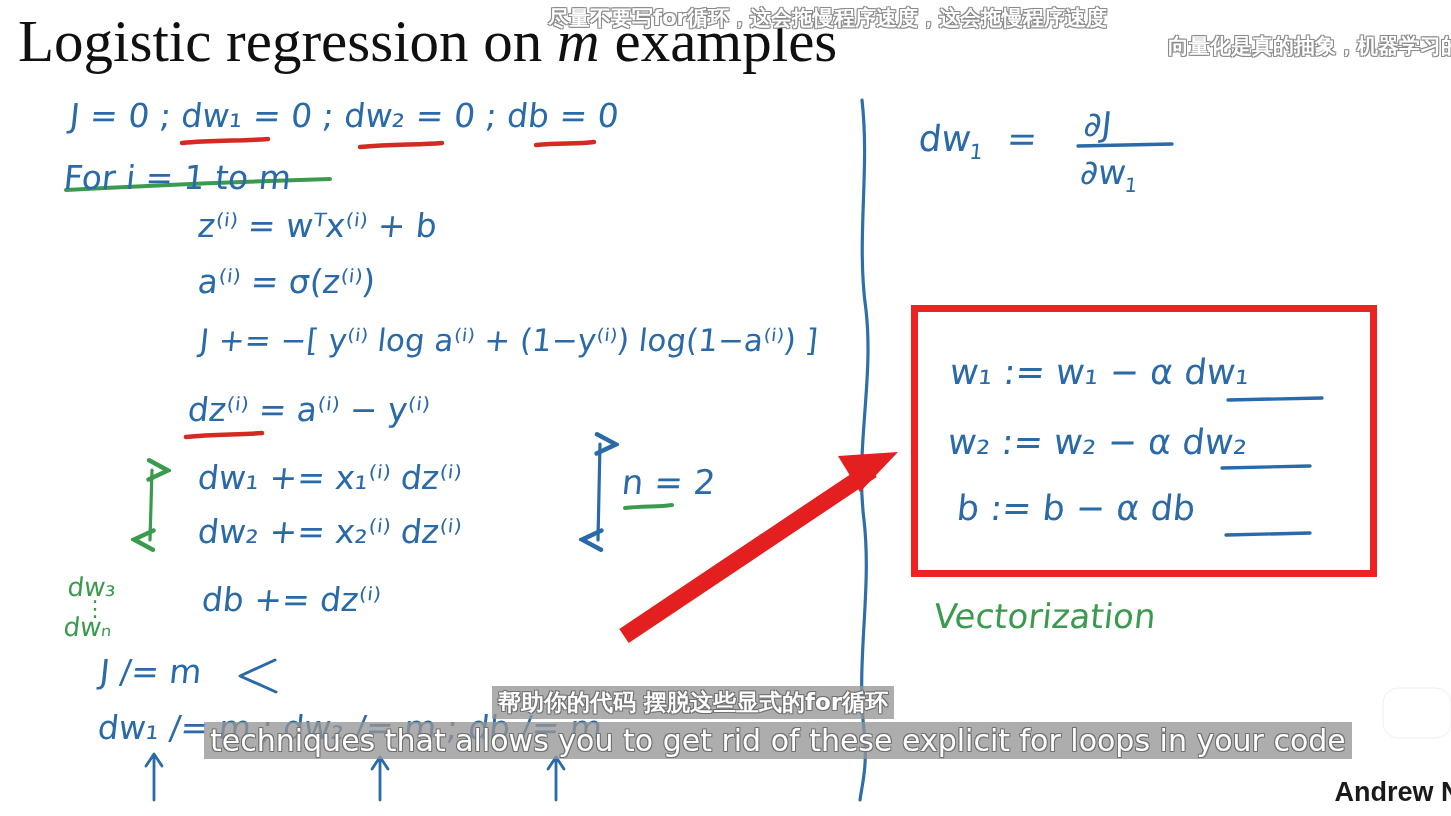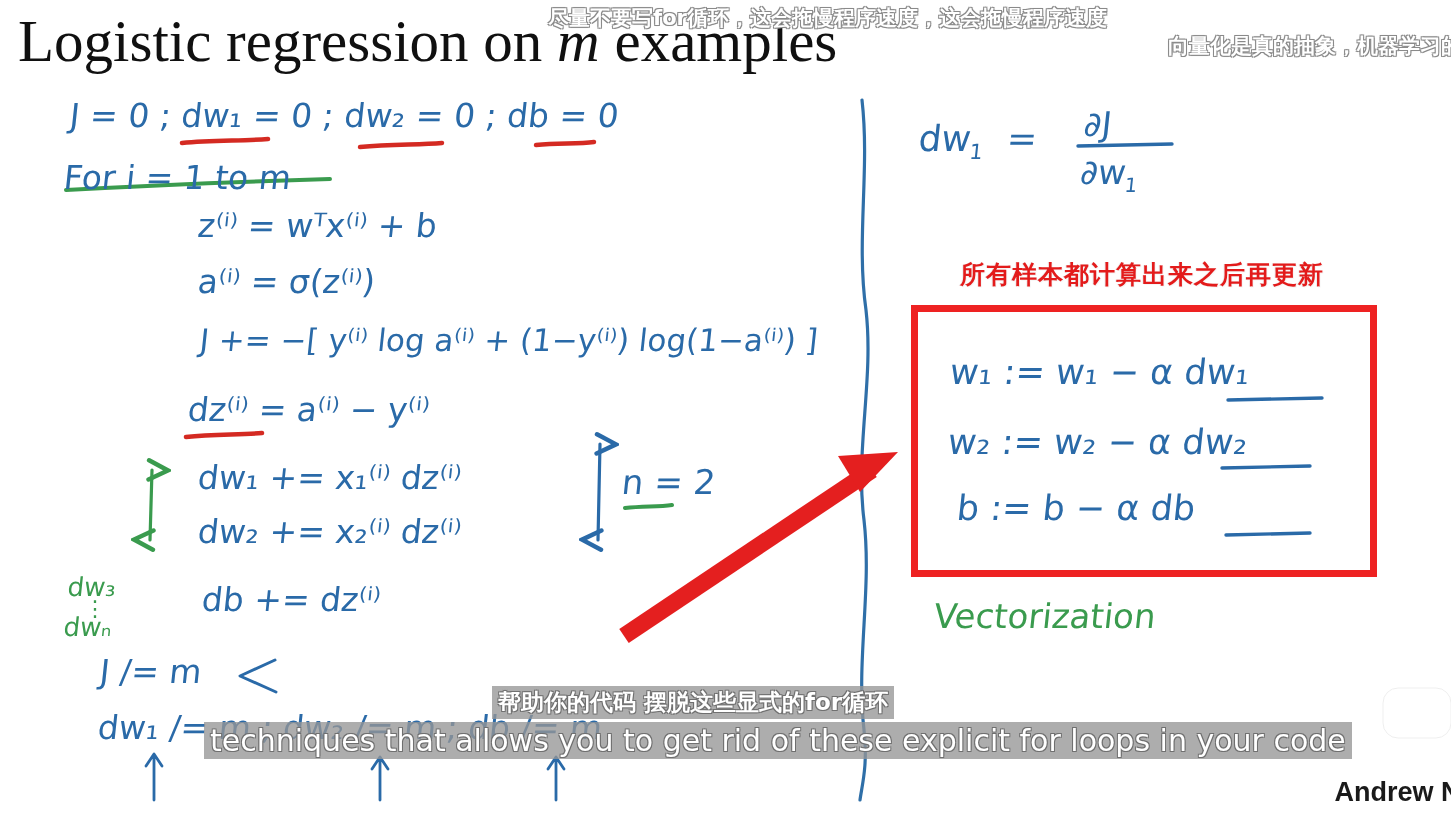--- a/index.html
+++ b/index.html
@@ -162,21 +162,20 @@
   <div class="hw script green" style="left:66px;top:572px;font-size:26px;">dw₃</div>
   <div class="hw green" style="left:84px;top:596px;font-size:22px;">⋮</div>
   <div class="hw script green" style="left:62px;top:612px;font-size:26px;">dwₙ</div>
 
   <div class="hw script" style="left:620px;top:462px;font-size:34px;">n = 2</div>
 
   <div class="hw script" style="left:916px;top:118px;font-size:36px;">dw<sub>1</sub>&nbsp; =</div>
   <div class="hw script" style="left:1082px;top:104px;font-size:34px;">∂J</div>
   <div class="hw script" style="left:1078px;top:152px;font-size:34px;">∂w<sub>1</sub></div>
 
-  <div class="red-note" style="left:960px;top:258px;font-size:25px;">所有样本都计算出来之后再更新</div>
 
   <div class="red-box" style="left:911px;top:305px;width:452px;height:258px;"></div>
 
   <div class="hw script" style="left:948px;top:352px;font-size:35px;">w₁ := w₁ − α dw₁</div>
   <div class="hw script" style="left:946px;top:422px;font-size:35px;">w₂ := w₂ − α dw₂</div>
   <div class="hw script" style="left:955px;top:488px;font-size:35px;">b  := b  − α db</div>
 
   <div class="hw script green" style="left:932px;top:596px;font-size:34px;">Vectorization</div>
 
   <div class="danmaku" style="left:548px;top:4px;font-size:21px;">尽量不要写for循环，这会拖慢程序速度，这会拖慢程序速度</div>

